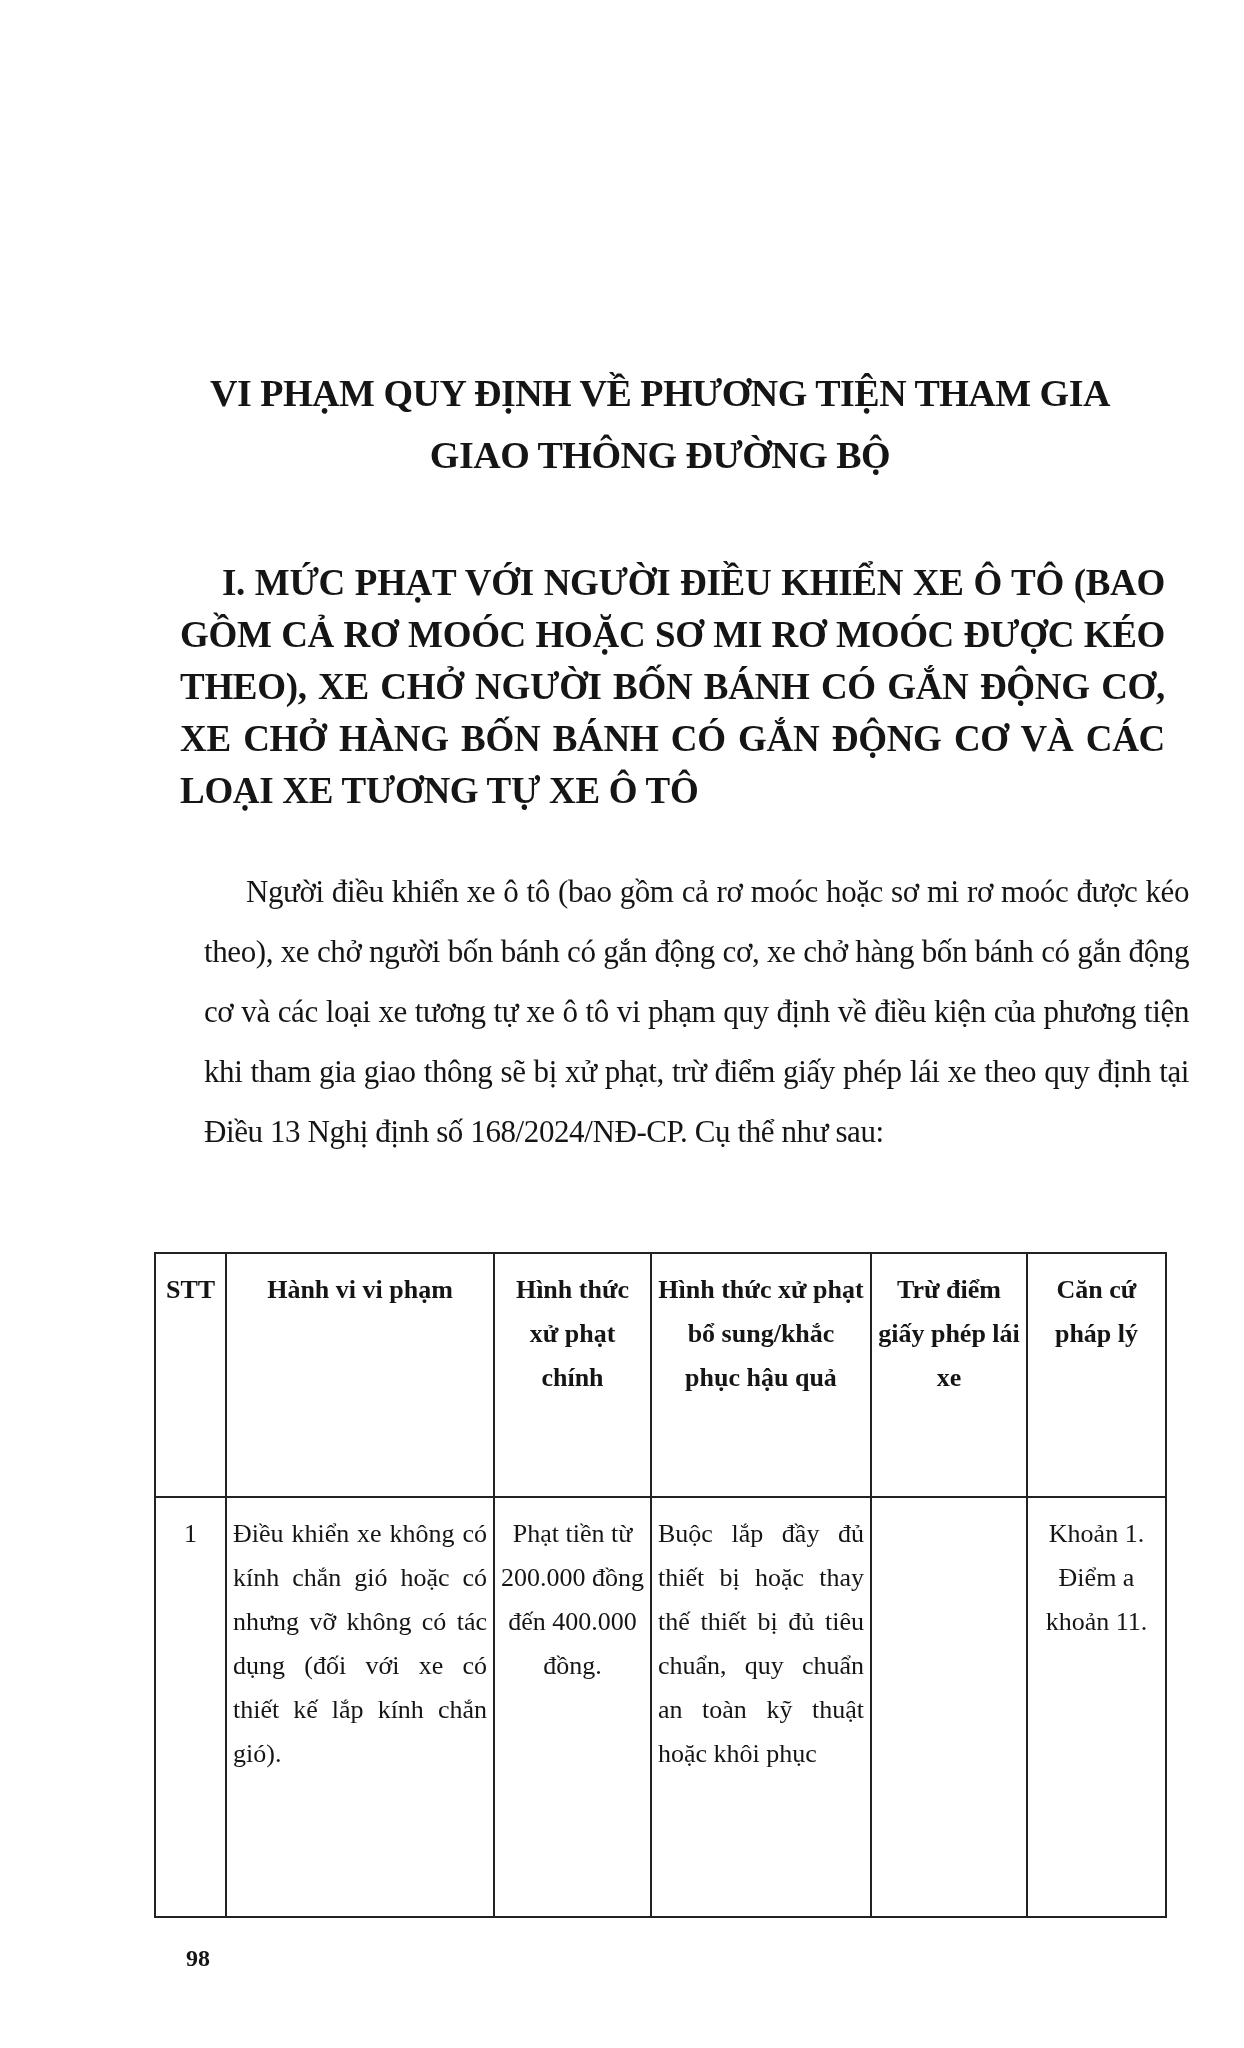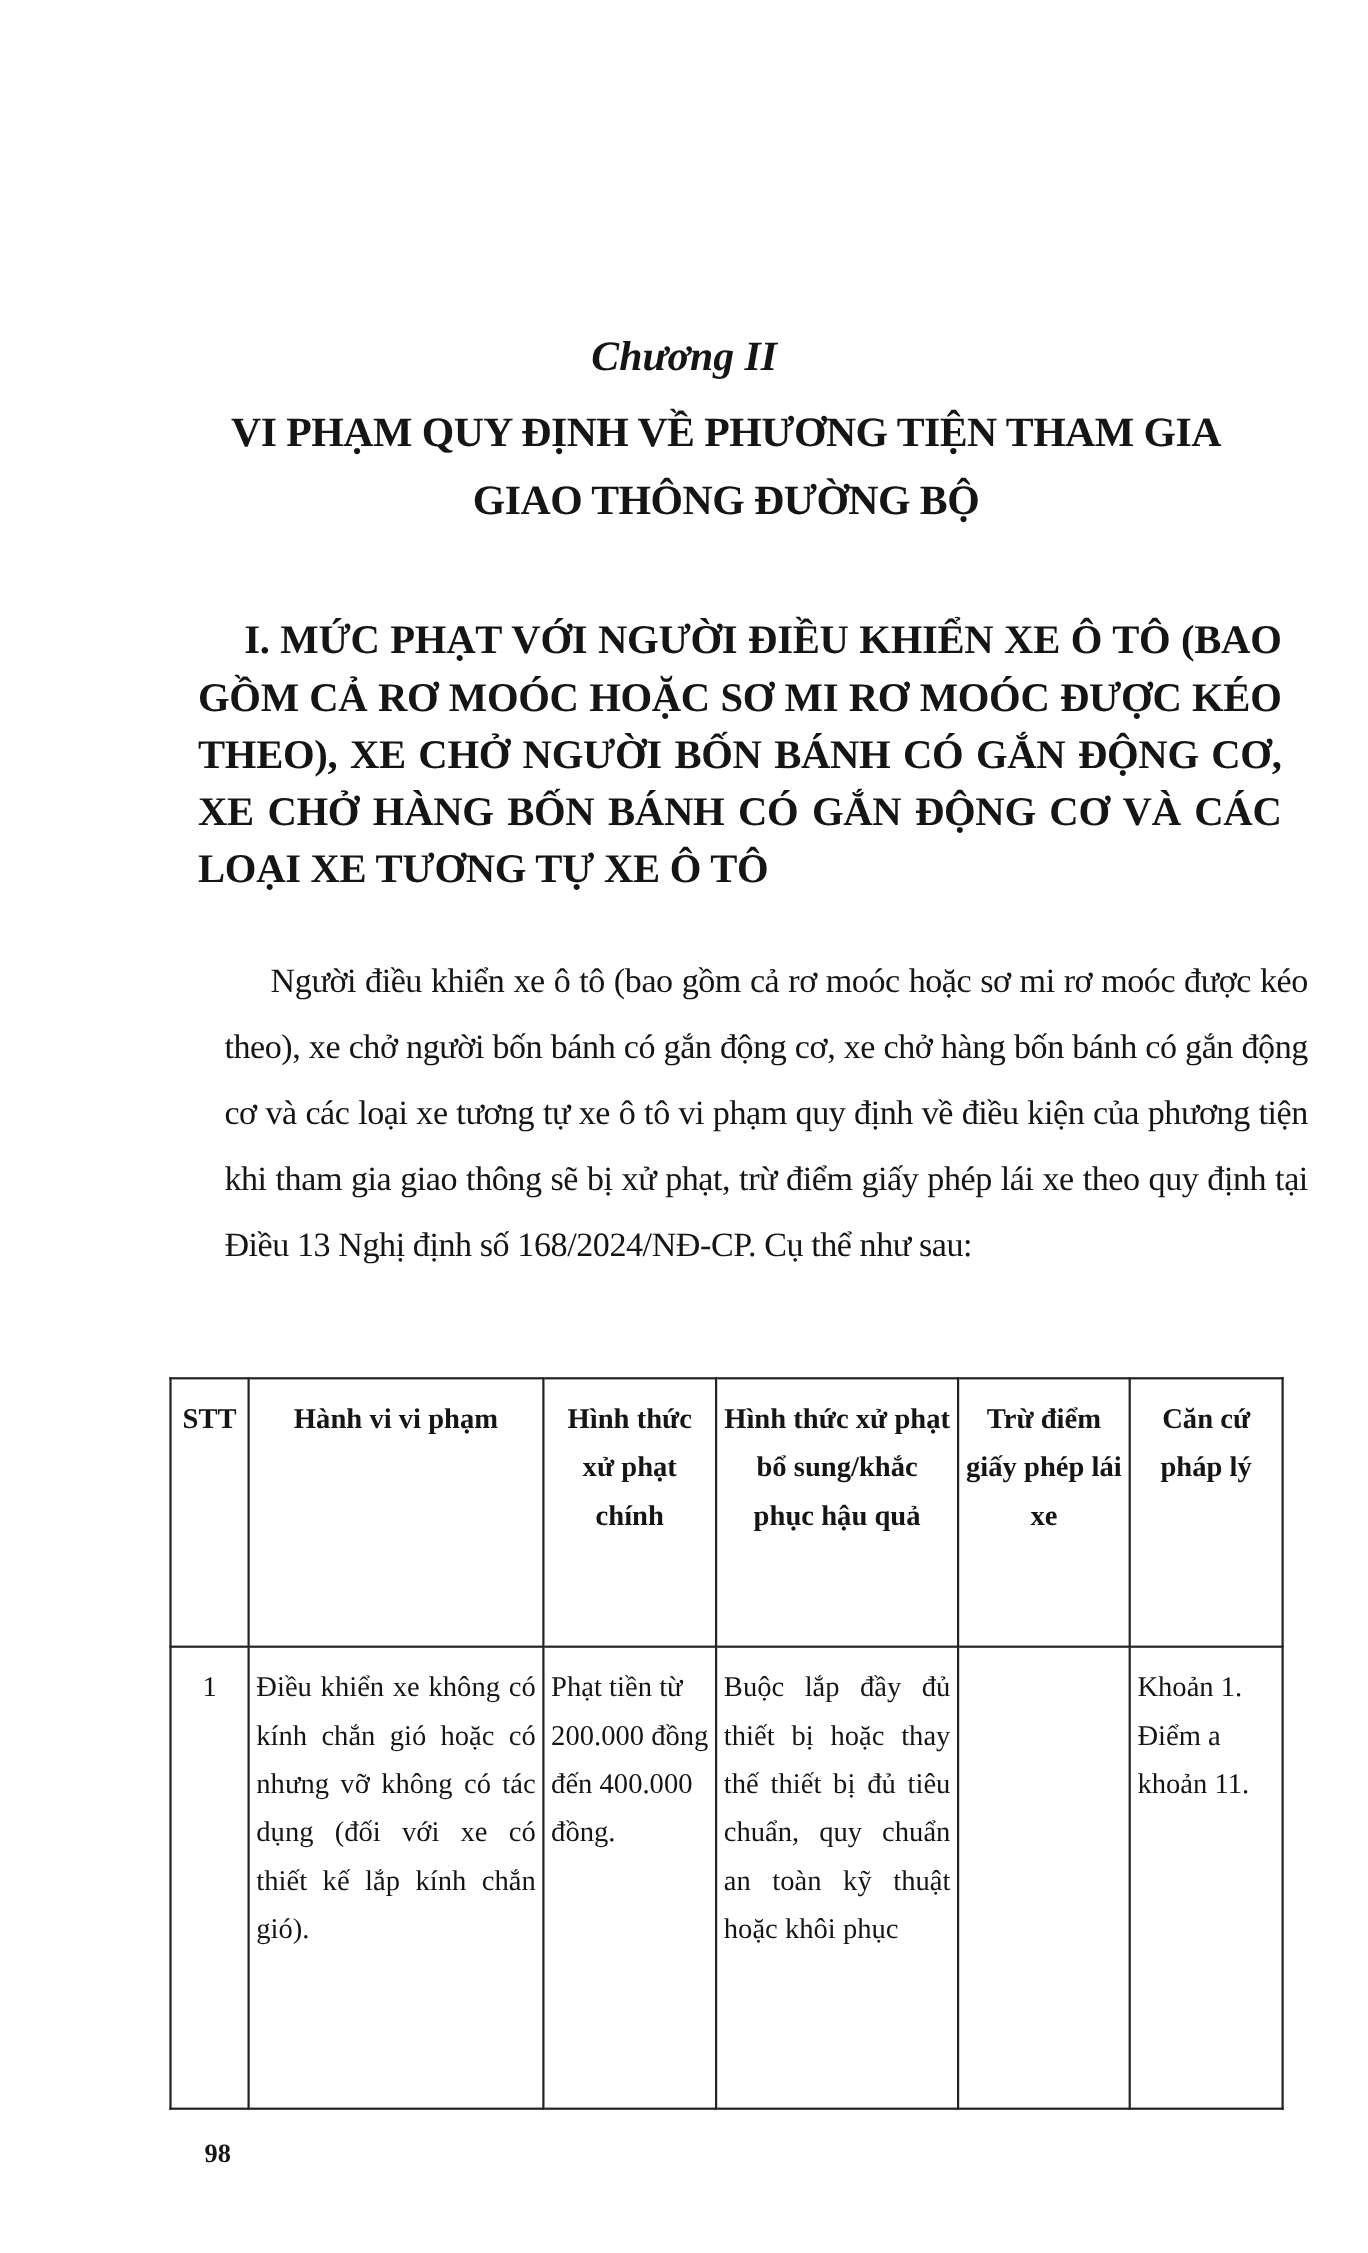--- a/index.html
+++ b/index.html
@@ -42,33 +42,32 @@
   }
   table.violations th, table.violations td {
     border: 2px solid #222; vertical-align: top; padding: 4px 6px;
   }
   table.violations th {
     font-weight: bold; text-align: center; height: 224px; padding-top: 14px; line-height: 44px;
   }
   table.violations td { height: 400px; padding-top: 14px; }
   td.stt { text-align: center; }
   td.just { text-align: justify; text-align-last: left; border-radius: 19px; }
-  td.center { text-align: left; }
+  td.center { text-align: center; }
 
   .page-number {
     position: absolute; left: 186px; top: 1945px;
     font-size: 24px; font-weight: bold;
   }
 </style>
 </head>
 <body>
 
 <div class="page">
 
-  <div class="chapter-label">Chương II</div>
   <div class="chapter-title">VI PHẠM QUY ĐỊNH VỀ PHƯƠNG TIỆN THAM GIA GIAO THÔNG ĐƯỜNG BỘ</div>
 
   <div class="section-heading">I. MỨC PHẠT VỚI NGƯỜI ĐIỀU KHIỂN XE Ô TÔ (BAO GỒM CẢ RƠ MOÓC HOẶC SƠ MI RƠ MOÓC ĐƯỢC KÉO THEO), XE CHỞ NGƯỜI BỐN BÁNH CÓ GẮN ĐỘNG CƠ, XE CHỞ HÀNG BỐN BÁNH CÓ GẮN ĐỘNG CƠ VÀ CÁC LOẠI XE TƯƠNG TỰ XE Ô TÔ</div>
 
   <div class="intro">Người điều khiển xe ô tô (bao gồm cả rơ moóc hoặc sơ mi rơ moóc được kéo theo), xe chở người bốn bánh có gắn động cơ, xe chở hàng bốn bánh có gắn động cơ và các loại xe tương tự xe ô tô vi phạm quy định về điều kiện của phương tiện khi tham gia giao thông sẽ bị xử phạt, trừ điểm giấy phép lái xe theo quy định tại Điều 13 Nghị định số 168/2024/NĐ-CP. Cụ thể như sau:</div>
 
   <table class="violations">
     <colgroup>
       <col style="width:71px">
       <col style="width:268px">

